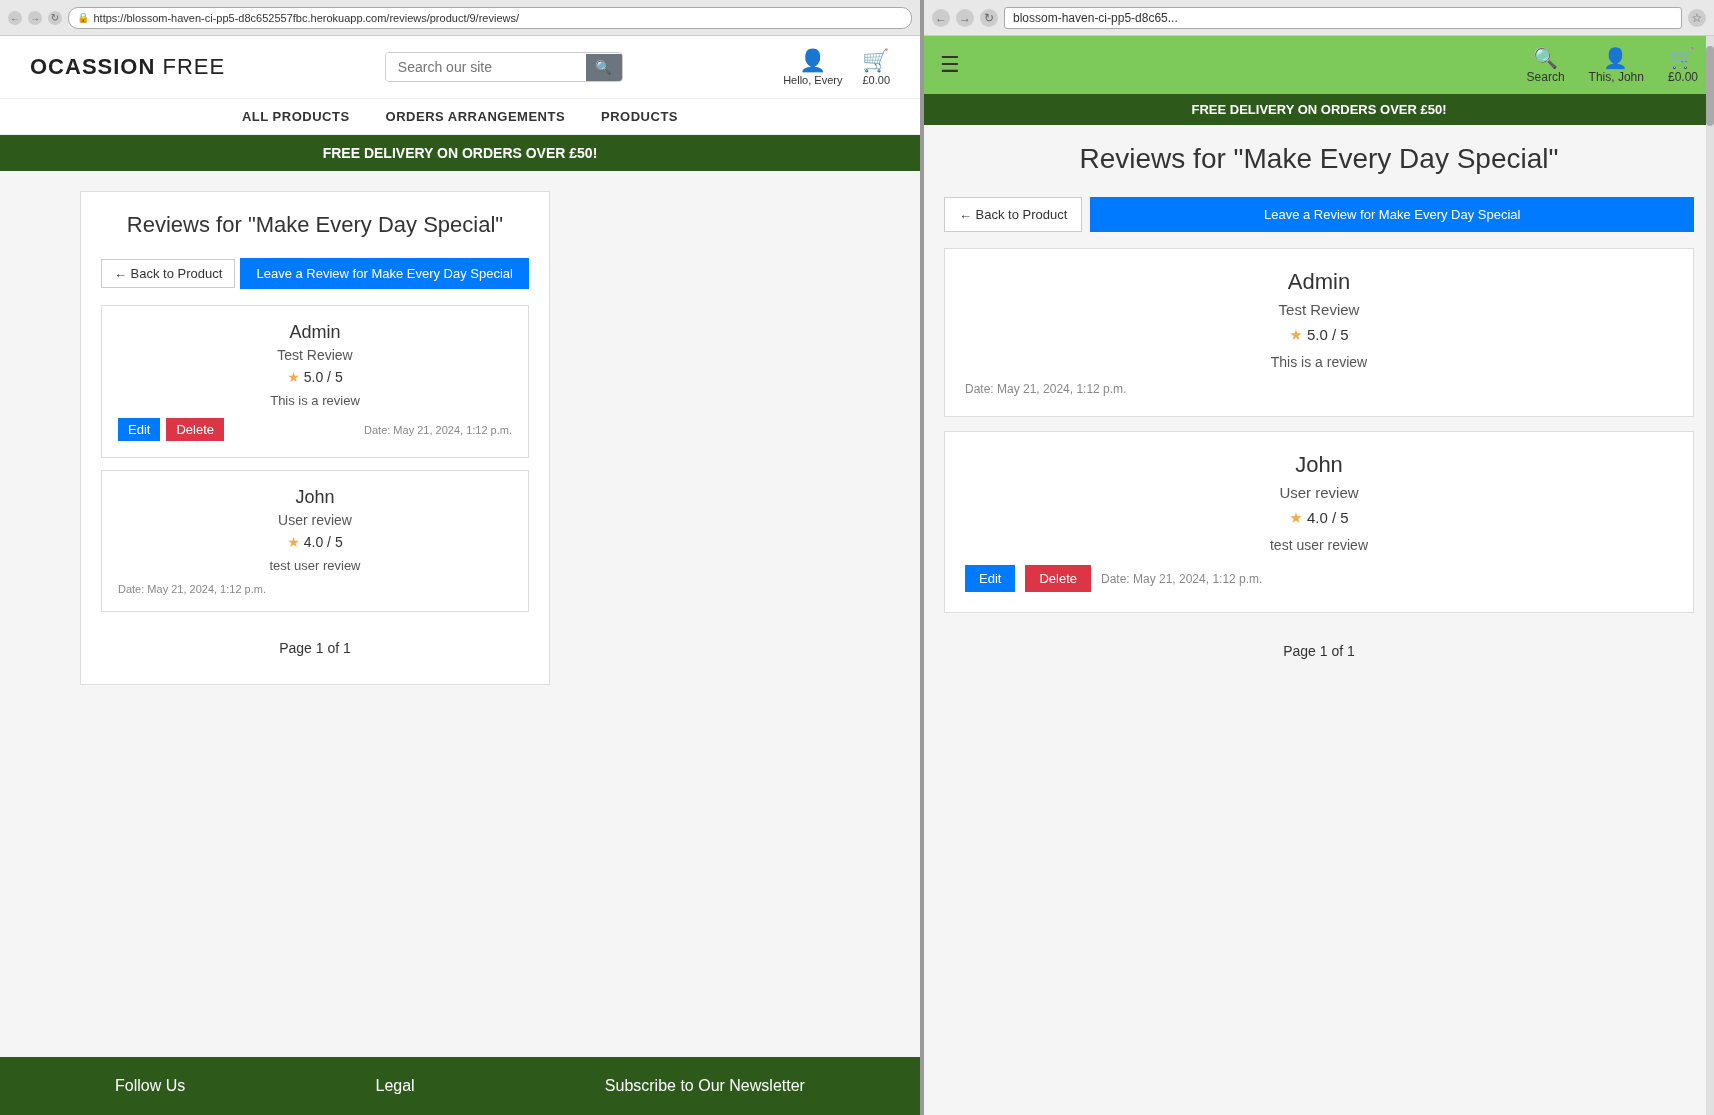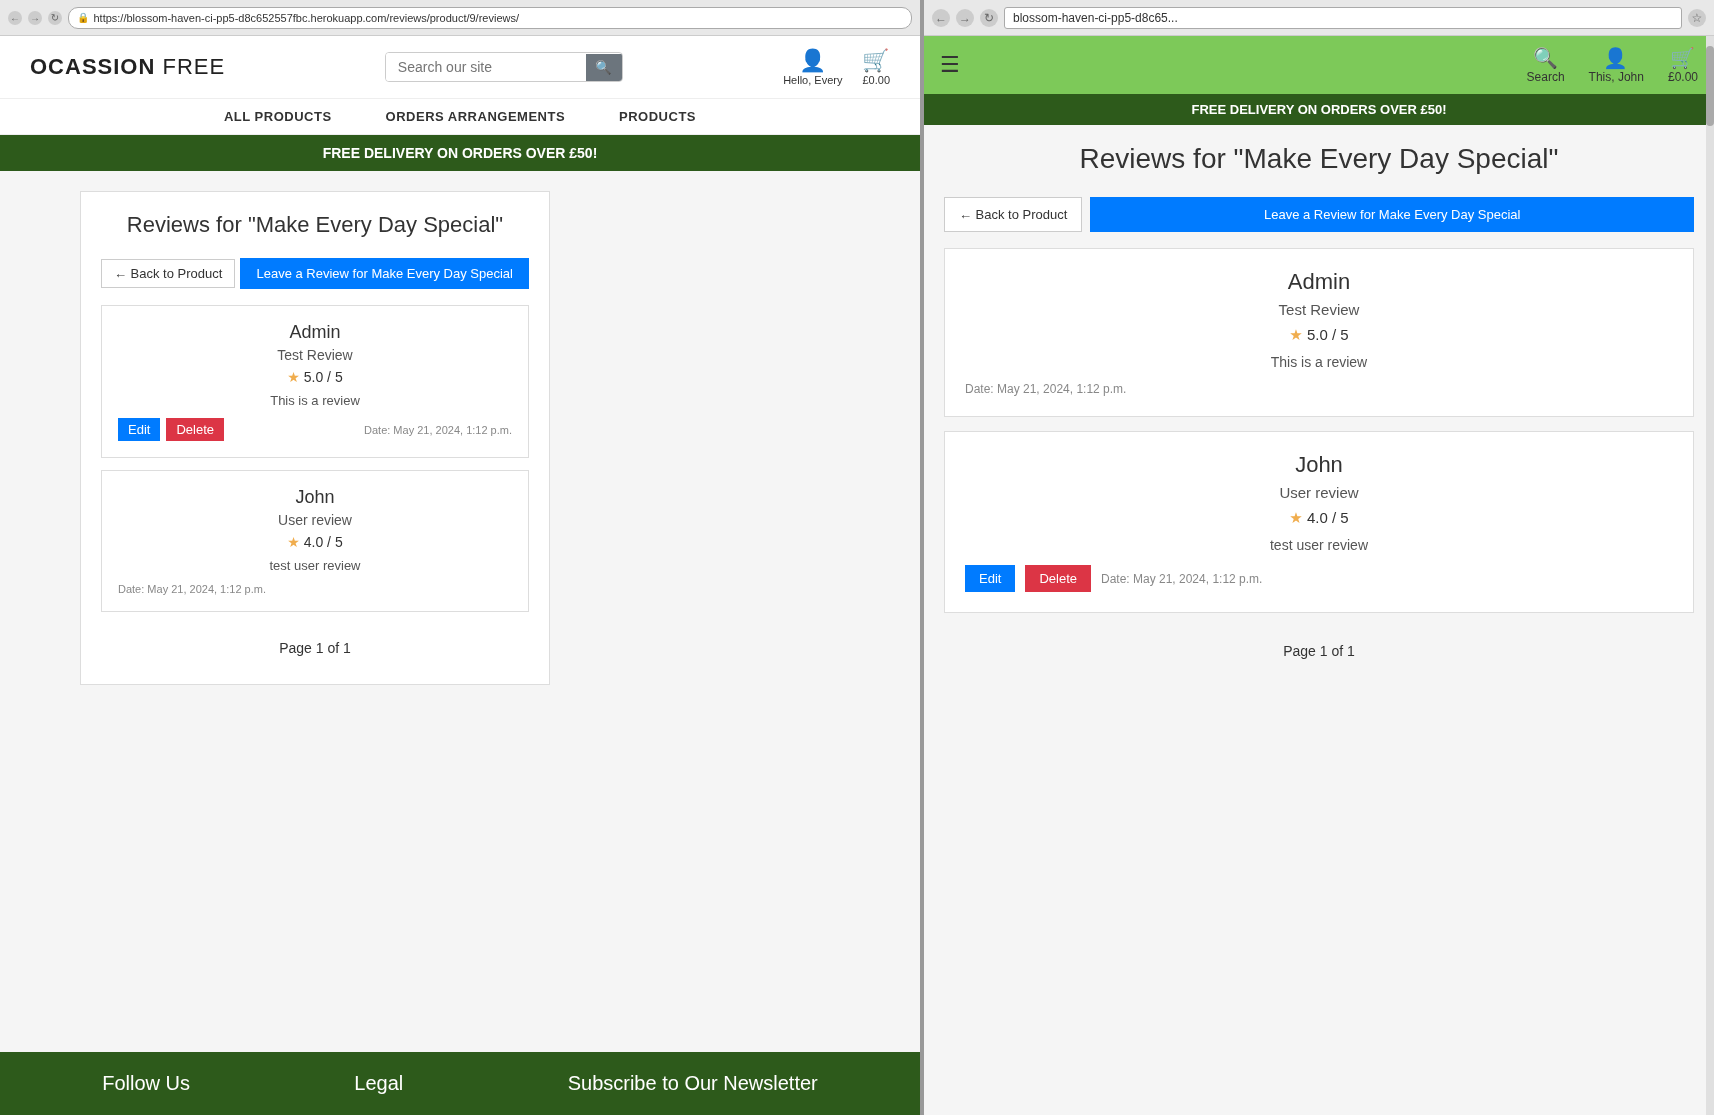--- a/index.html
+++ b/index.html
@@ -74,21 +74,21 @@
       display: flex; flex-direction: column; align-items: center; cursor: pointer;
       font-size: 11px; color: #333;
     }
     .header-icon-item .icon-symbol { font-size: 22px; }
 
     
     .site-nav {
       background: white;
       display: flex;
       justify-content: center;
-      gap: 54px;
+      gap: 36px;
       padding: 10px 8px;
       border-bottom: 1px solid #eee;
     }
     .site-nav a {
       text-decoration: none; color: #333; font-size: 13px; font-weight: bold; letter-spacing: 0.5px;
     }
 
     
     .banner {
       background: #2d5a1b;
@@ -192,21 +192,21 @@
 
     
     .site-footer {
       background: #2d5a1b;
       color: white;
       display: flex;
       justify-content: space-around;
       padding: 20px;
       margin-top: auto;
     }
-    .footer-section { font-size: 20px; }
+    .footer-section { font-size: 16px; }
 
     
     .right-panel {
       width: 794px;
       background: #f5f5f5;
       display: flex;
       flex-direction: column;
       border-left: 4px solid #999;
       position: relative;
     }

